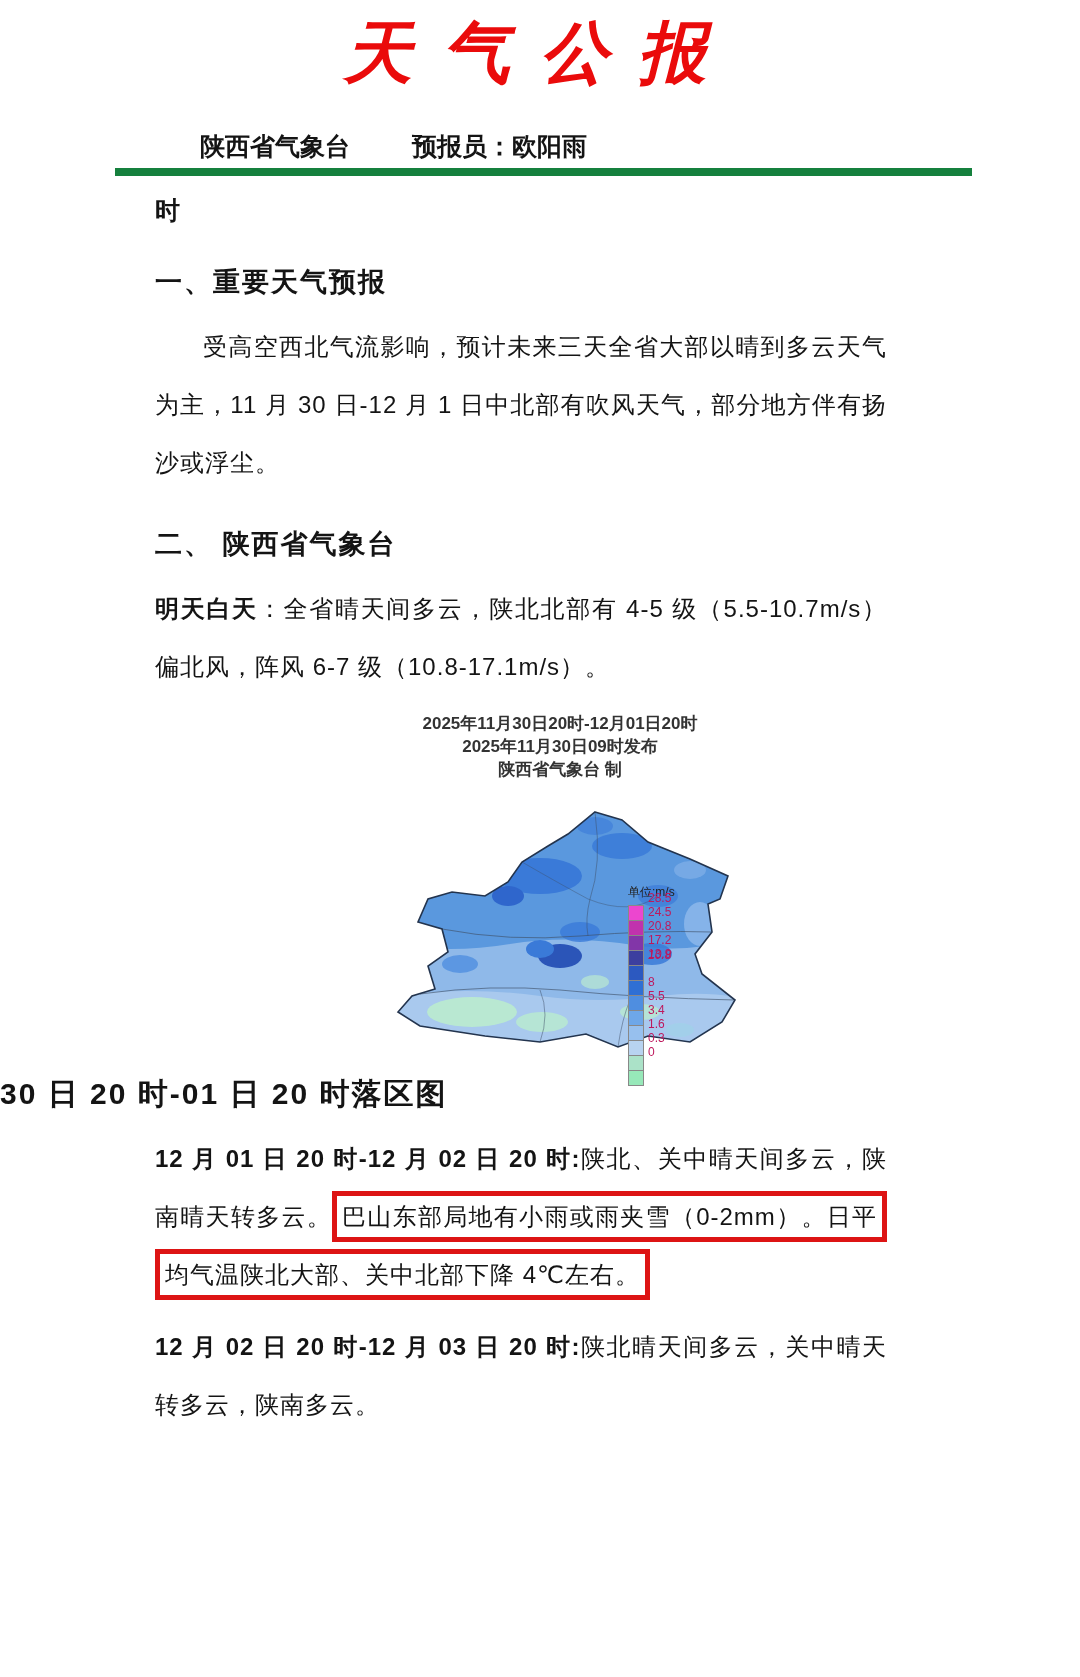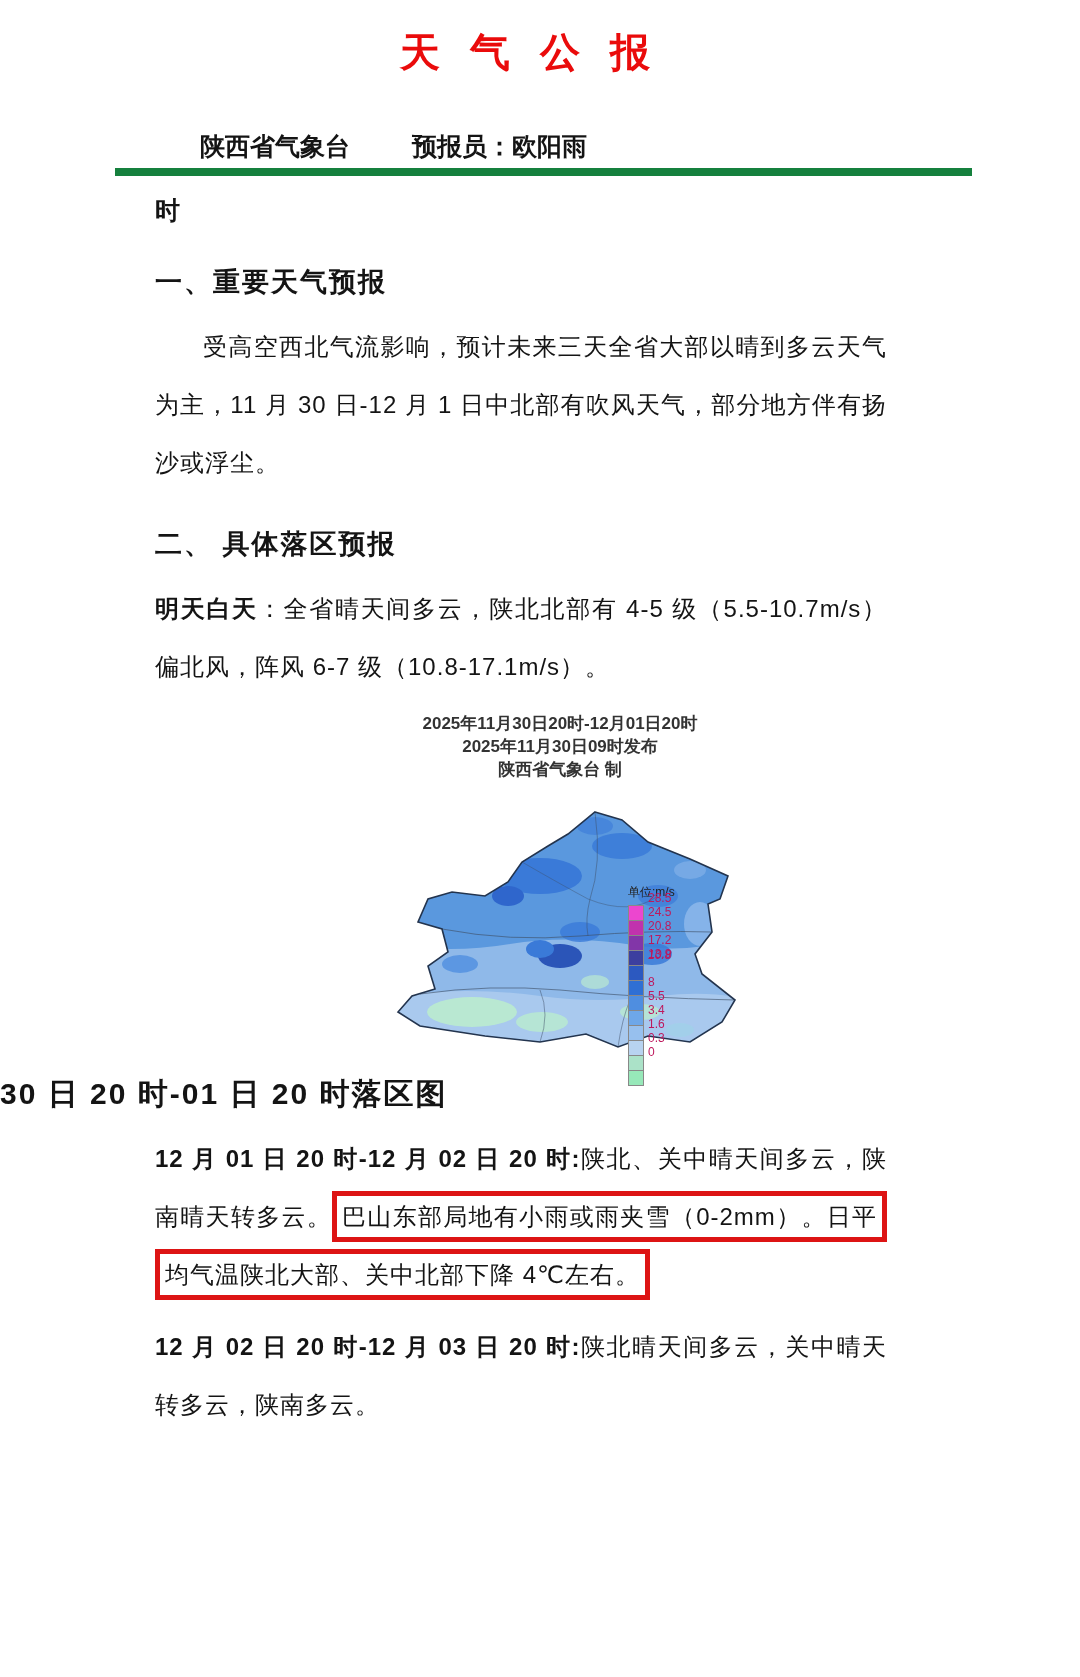--- a/index.html
+++ b/index.html
@@ -6,22 +6,22 @@
   body{
     width:1080px;height:1677px;position:relative;overflow:hidden;
     font-family:"Liberation Sans","DejaVu Sans",sans-serif;
     color:#141414;
   }
   .page{position:absolute;left:0;top:0;width:1080px;height:1677px;background:#fff;}
 
   
   .doc-title{
     margin:6px 0 0 0;text-align:center;
-    font-size:40px;font-weight:900;letter-spacing:30px;
-    color:#ea0b0b;line-height:92px;
+    font-size:68px;font-weight:900;letter-spacing:30px;
+    color:#ea0b0b;line-height:92px;font-style:italic;
   }
 
   
   .meta{
     margin:28px 0 0 115px;width:772px;
     border-bottom:8px solid #15803d;
     display:flex;align-items:flex-end;
     font-size:25px;font-weight:bold;line-height:40px;
     padding:0 0 2px 85px;gap:62px;white-space:nowrap;
   }
@@ -71,21 +71,21 @@
     <span>陕西省气象台</span>
     <span>预报员：欧阳雨</span>
   </div>
   <div class="meta-tail">时</div>
 
   <div class="content">
 
     <h2 class="sec">一、重要天气预报</h2>
     <p class="body indent">受高空西北气流影响，预计未来三天全省大部以晴到多云天气为主，11 月 30 日-12 月 1 日中北部有吹风天气，部分地方伴有扬沙或浮尘。</p>
 
-    <h2 class="sec">二、 具体落区预报</h2>
+    <h2 class="sec">二、 陕西省气象台</h2>
 
 
 
     <p class="body"><span class="lbl">明天白天</span><span>：全省晴天间多云，陕北北部有 4-5 级（5.5-10.7m/s）偏北风，阵风 6-7 级（10.8-17.1m/s）。</span></p>
   </div>
 
   <div class="figure">
     <div class="map-titles">
       <div class="t2">2025年11月30日20时-12月01日20时</div>
       <div class="t2">2025年11月30日09时发布</div>

